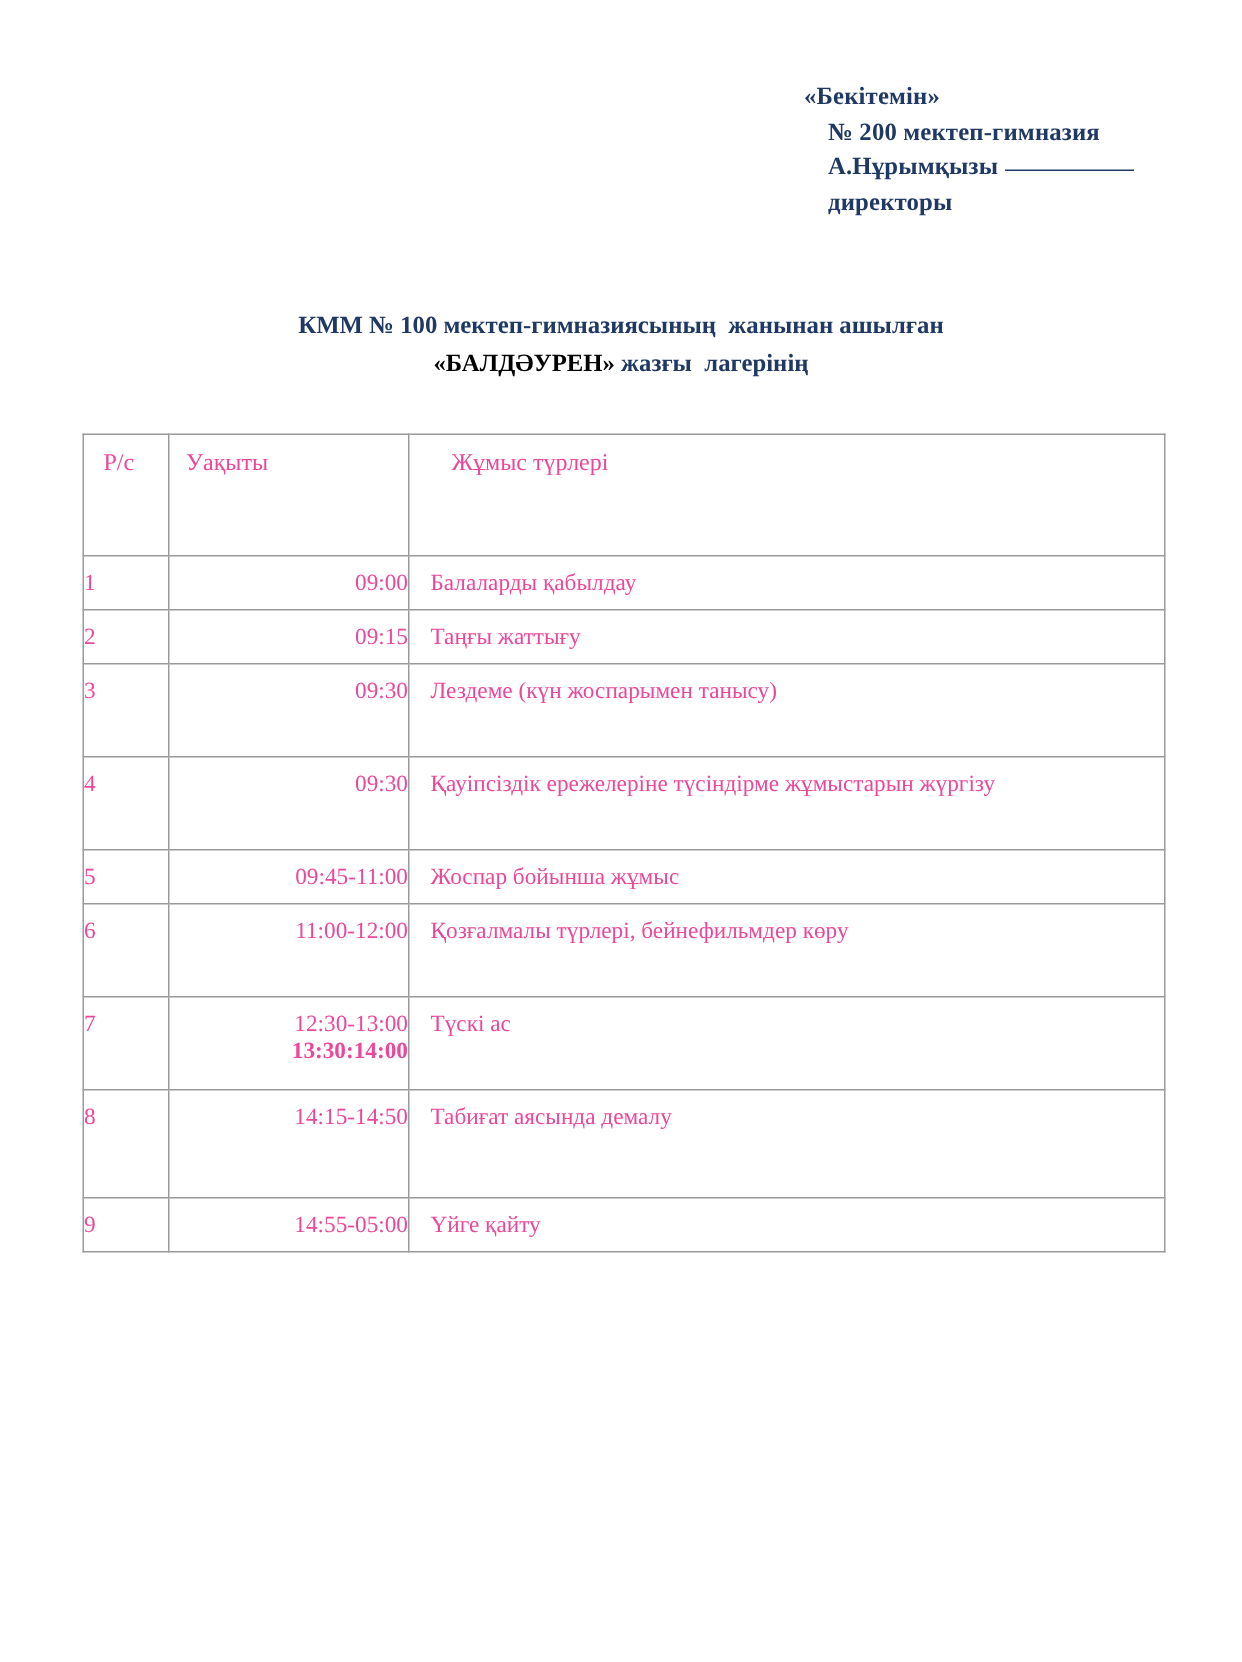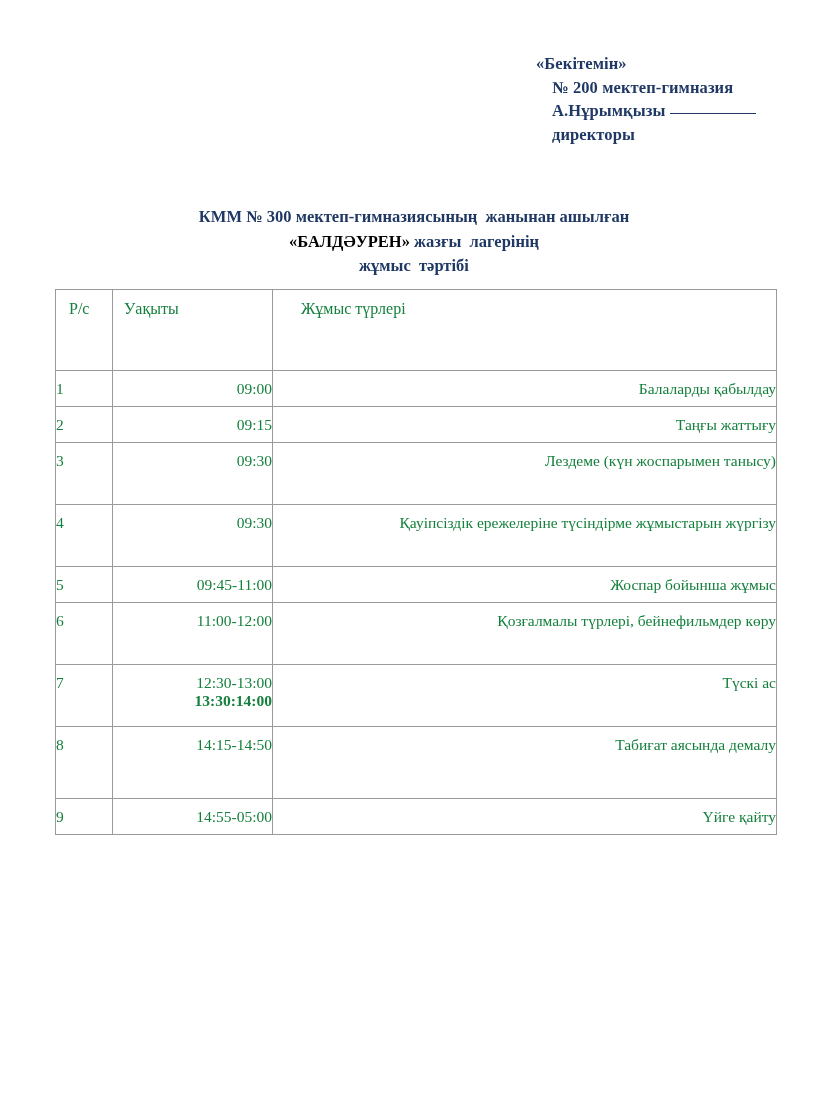--- a/index.html
+++ b/index.html
@@ -63,21 +63,21 @@
 
   
   .schedule-table {
     position: absolute;
     top: 289px;
     left: 55px;
     width: 721px;
     border-collapse: collapse;
     table-layout: fixed;
     font-size: 15.5px;
-    color: #15803d;
+    color: #ec4899;
   }
   .schedule-table td, .schedule-table th {
     border: 1px solid #9a9a9a;
     padding: 0;
     vertical-align: top;
     font-weight: normal;
     text-align: left;
   }
   .col-no   { width: 57px; }
   .col-time { width: 160px; }
@@ -93,43 +93,42 @@
   thead .th-time .cellpad { padding-left: 11px; }
   thead .th-work .cellpad { padding-left: 28px; }
 
   tbody td .cellpad { padding-top: 9px; }
   .cell-no {
     text-align: center;
     padding-right: 9px;
   }
   .cell-no .cellpad { padding-top: 9px; }
   .cell-time .cellpad { padding-left: 11px; text-align: right; }
-  .cell-work .cellpad { padding-left: 14px; text-align: right; }
+  .cell-work .cellpad { padding-left: 14px; }
   .time-sub { display: block; font-weight: bold; }
 
   .r-h36 { height: 36px; }
   .r-h62 { height: 62px; }
   .r-h72 { height: 72px; }
 </style>
 </head>
 <body>
 
 <div class="page">
 
   <div class="approval">
     <div class="ln">«Бекітемін»</div>
     <div class="ln ln-indent">№ 200 мектеп-гимназия</div>
     <div class="ln ln-indent"><span>А.Нұрымқызы</span> <span class="blank-line bl-sign"></span></div>
     <div class="ln ln-indent">директоры</div>
   </div>
 
   <div class="doc-title">
-    <div class="t-line">КММ № 300 мектеп-гимназиясының  жанынан ашылған</div>
+    <div class="t-line">КММ № 100 мектеп-гимназиясының  жанынан ашылған</div>
     <div class="t-line"><span class="red">«БАЛДӘУРЕН»</span><span> жазғы  лагерінің</span></div>
-    <div class="t-line">жұмыс  тәртібі</div>
   </div>
 
   <table class="schedule-table">
     <colgroup>
       <col class="col-no">
       <col class="col-time">
       <col class="col-work">
     </colgroup>
     <thead>
       <tr>

